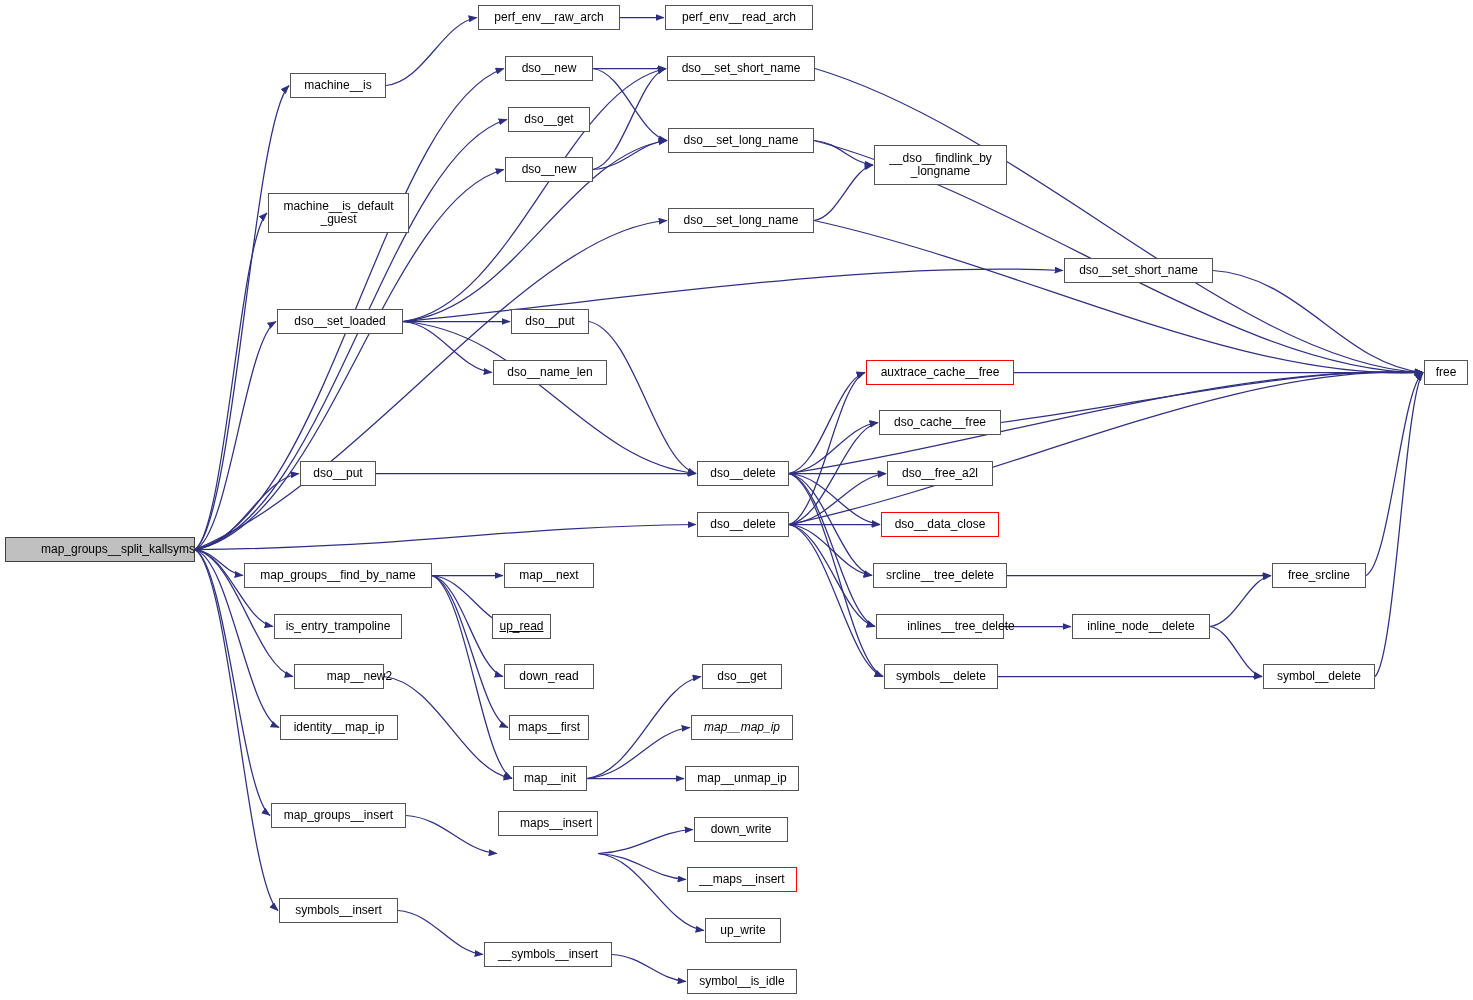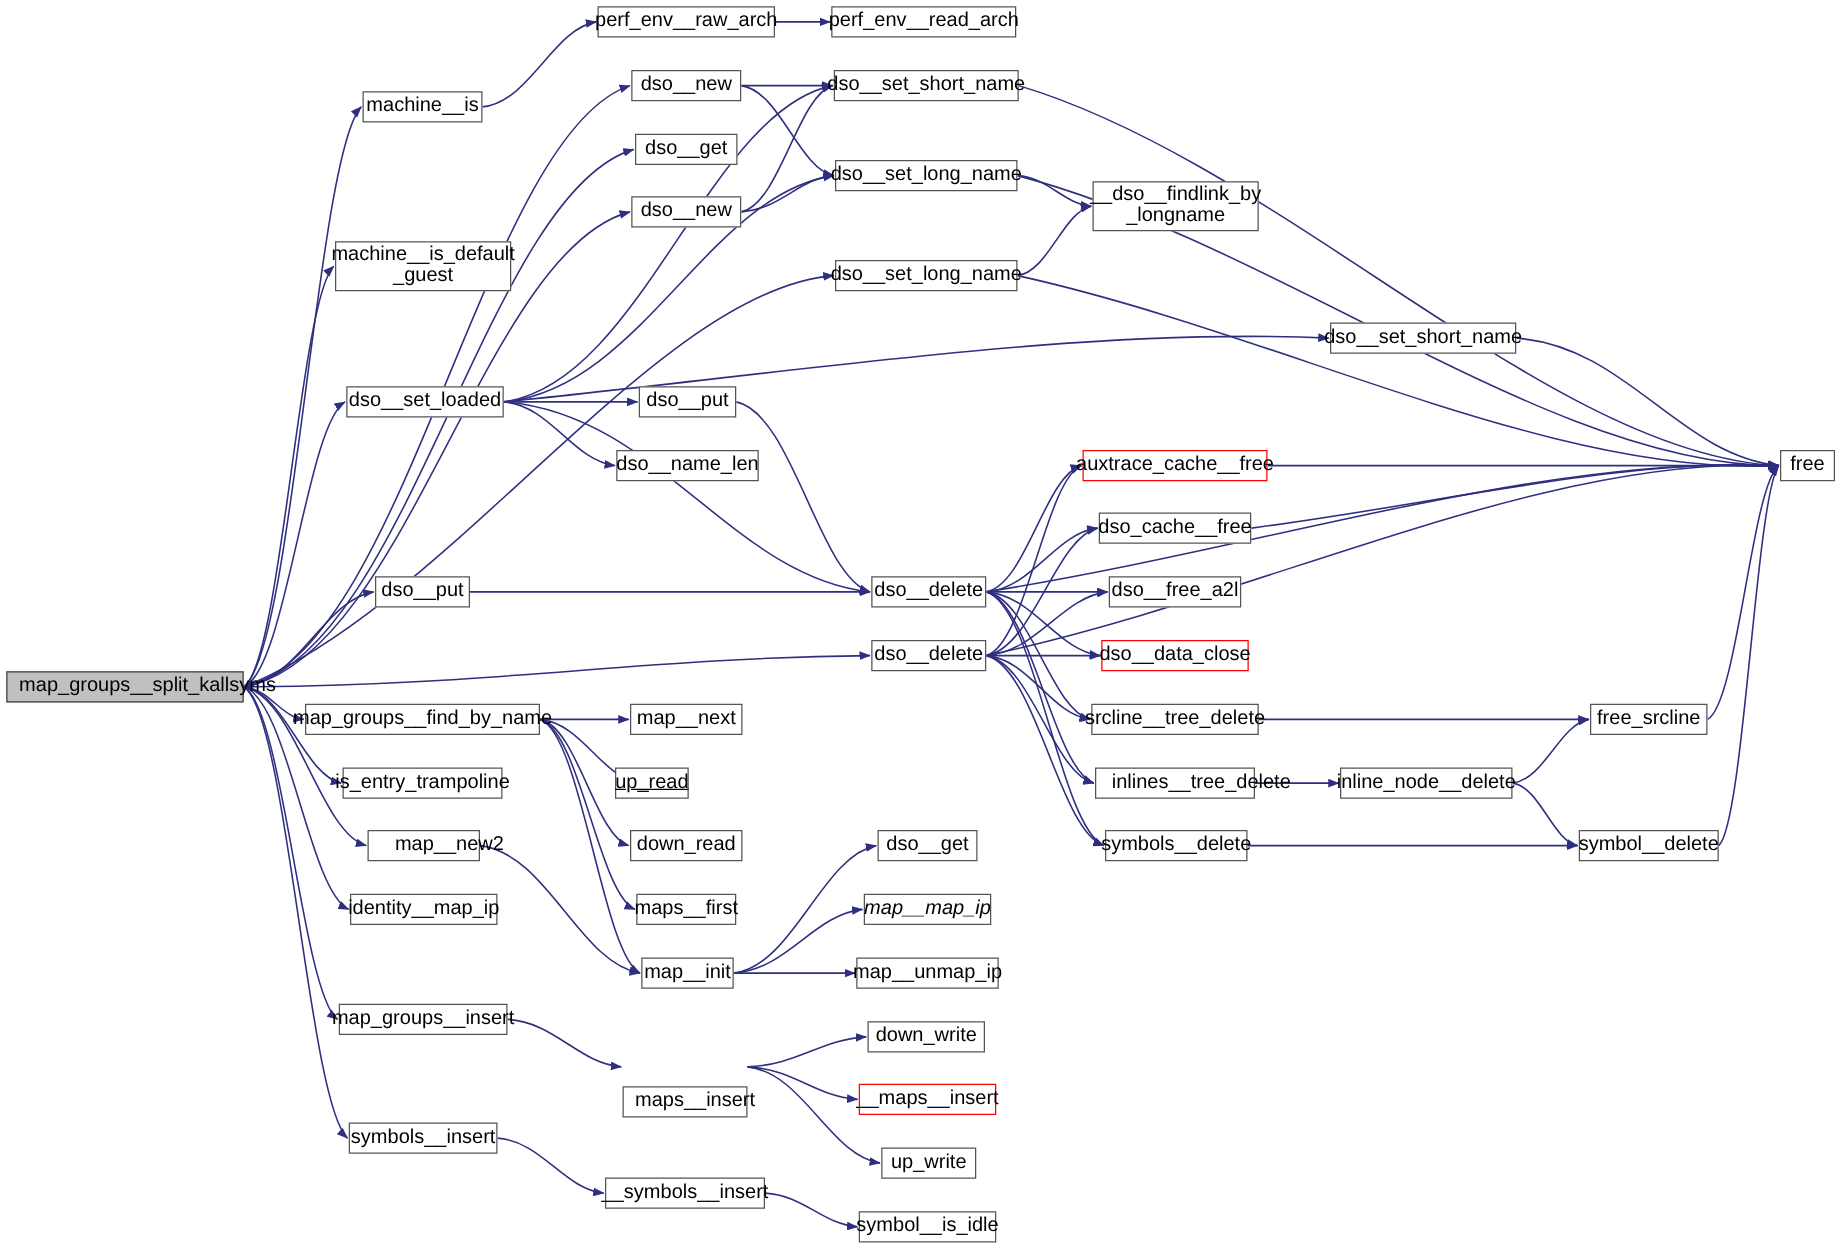--- a/index.html
+++ b/index.html
@@ -1,21 +1,21 @@
 <!DOCTYPE html>
 <html><head>
 <meta charset="utf-8">
 <style>
   html,body{margin:0;padding:0;background:#ffffff;}
   #canvas{position:relative;width:1473px;height:1000px;background:#ffffff;
           font-family:"Liberation Sans","DejaVu Sans",sans-serif;overflow:hidden;}
   svg#edges{position:absolute;left:0;top:0;width:1473px;height:1000px;}
   .node{position:absolute;box-sizing:border-box;display:flex;align-items:center;
         justify-content:center;background:#ffffff;border:1px solid #545454;
-        font-size:16px;line-height:1.05;color:#000000;white-space:pre;
+        font-size:12px;line-height:1.05;color:#000000;white-space:pre;
         text-align:center;letter-spacing:0px;z-index:5;}
   .node.red{border-color:#ff0000;}
   .node.root{background:#c0c0c0;border-color:#404040;}
   .node .lbl{display:block;}
 </style>
 </head>
 <body>
 
 <div id="canvas">
   <svg id="edges" viewBox="0 0 1473 1000" xmlns="http://www.w3.org/2000/svg">
@@ -141,19 +141,19 @@
     <div class="node" style="left: 271px; top: 803px; width: 135px; height: 25px;"><span class="lbl">map_groups__insert</span></div>
     <div class="node" style="left: 279px; top: 898px; width: 119px; height: 25px;"><span class="lbl">symbols__insert</span></div>
     <div class="node" style="left: 504px; top: 563px; width: 90px; height: 25px;"><span class="lbl">map__next</span></div>
     <div class="node" style="left: 492px; top: 614px; width: 59px; height: 25px; text-decoration: underline;"><span class="lbl">up_read</span></div>
     <div class="node" style="left: 504px; top: 664px; width: 90px; height: 25px;"><span class="lbl">down_read</span></div>
     <div class="node" style="left: 509px; top: 715px; width: 80px; height: 25px;"><span class="lbl">maps__first</span></div>
     <div class="node" style="left: 513px; top: 766px; width: 74px; height: 25px;"><span class="lbl">map__init</span></div>
     <div class="node" style="left: 702px; top: 664px; width: 80px; height: 25px;"><span class="lbl">dso__get</span></div>
     <div class="node" style="left: 691px; top: 715px; width: 102px; height: 25px; font-style: italic;"><span class="lbl">map__map_ip</span></div>
     <div class="node" style="left: 685px; top: 766px; width: 114px; height: 25px;"><span class="lbl">map__unmap_ip</span></div>
-    <div class="node" style="left: 498px; top: 869px; width: 100px; height: 25px; padding-left: 16px;"><span class="lbl">maps__insert</span></div>
+    <div class="node" style="left: 498px; top: 811px; width: 100px; height: 25px; padding-left: 16px;"><span class="lbl">maps__insert</span></div>
     <div class="node" style="left: 694px; top: 817px; width: 94px; height: 25px;"><span class="lbl">down_write</span></div>
     <div class="node red" style="left: 687px; top: 867px; width: 110px; height: 25px;"><span class="lbl">__maps__insert</span></div>
     <div class="node" style="left: 705px; top: 918px; width: 76px; height: 25px;"><span class="lbl">up_write</span></div>
     <div class="node" style="left: 484px; top: 942px; width: 128px; height: 25px;"><span class="lbl">__symbols__insert</span></div>
     <div class="node" style="left: 687px; top: 969px; width: 110px; height: 25px;"><span class="lbl">symbol__is_idle</span></div>
   </div>
 
 </body></html>

